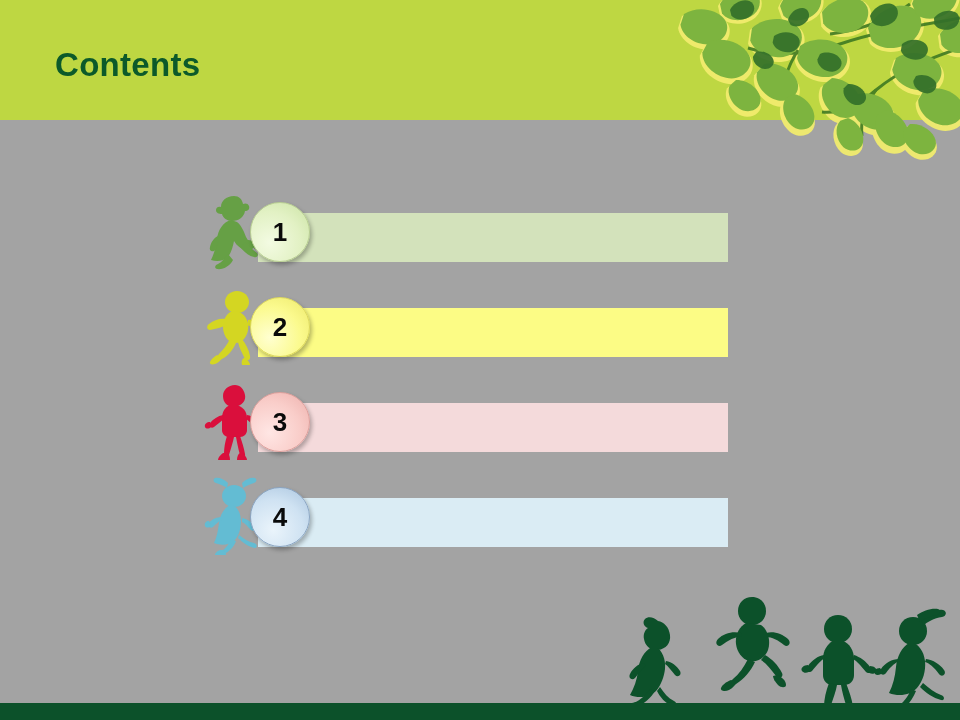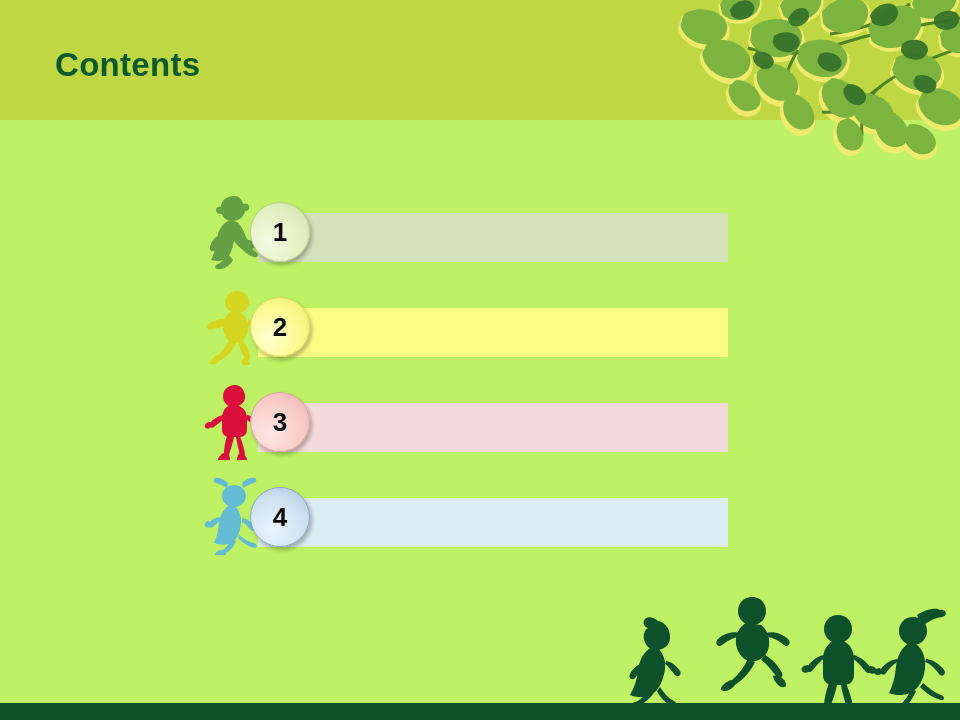--- a/index.html
+++ b/index.html
@@ -8,21 +8,21 @@
     background: #ffffff;
   }
   body {
     font-family: "Liberation Sans", sans-serif;
   }
   #slide {
     position: relative;
     width: 960px;
     height: 720px;
     overflow: hidden;
-    background: #bef264;
+    background: #a3a3a3;
   }
 
   
   .header-band {
     position: absolute;
     left: 0;
     top: 0;
     width: 960px;
     height: 120px;
     background: #bed742;

